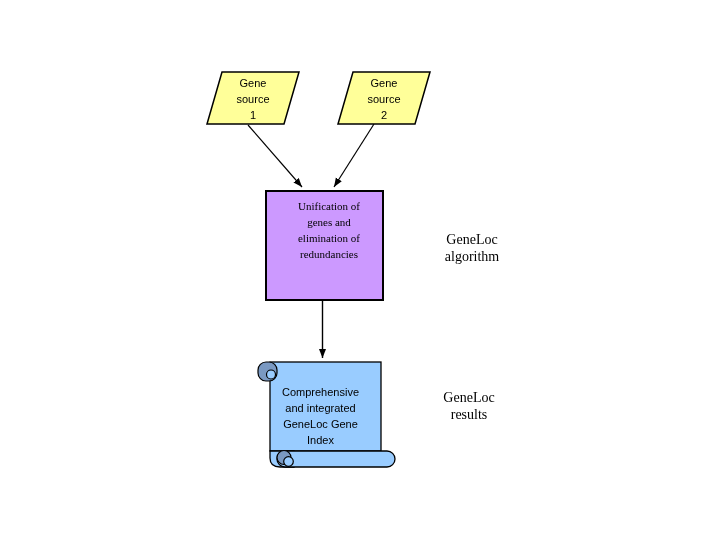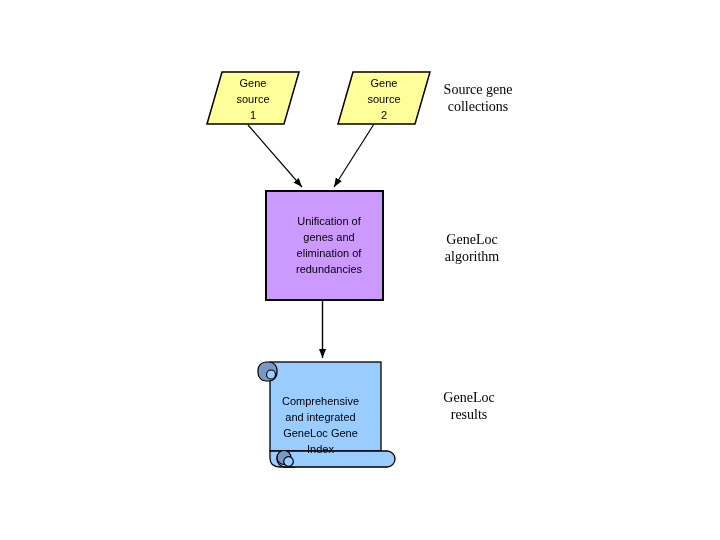--- a/index.html
+++ b/index.html
@@ -52,32 +52,30 @@
   </svg>
 
   <div class="label node-label" style="left:207px; top:75px; width:92px;">Gene
 source
 1</div>
 
   <div class="label node-label" style="left:338px; top:75px; width:92px;">Gene
 source
 2</div>
 
-  <div class="label node-label" style="left:266px; top:213px; width:126px;">Unification of
+  <div class="label node-label" style="left:266px; top:198px; width:126px;font-family:Liberation Serif, serif;">Unification of
 genes and
 elimination of
 redundancies</div>
 
-  <div class="label node-label" style="left:270px; top:393px; width:101px;">Comprehensive
+  <div class="label node-label" style="left:270px; top:384px; width:101px;">Comprehensive
 and integrated
 GeneLoc Gene
 Index</div>
 
-  <div class="label ann" style="left:426px; top:81px; width:104px;">Source gene
-collections</div>
 
   <div class="label ann" style="left:422px; top:231px; width:100px;">GeneLoc
 algorithm</div>
 
   <div class="label ann ann-clip" style="left:419px; top:389px; width:100px;">GeneLoc
 results</div>
 
 </div>
 
 </body></html>

